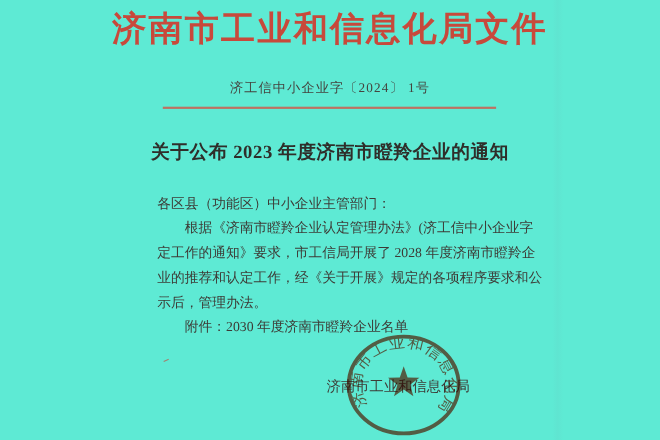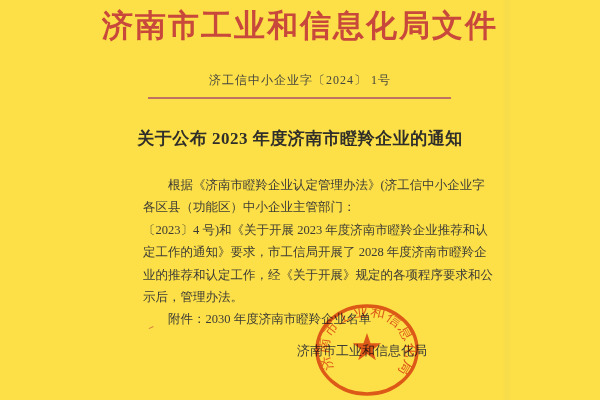--- a/index.html
+++ b/index.html
@@ -3,21 +3,21 @@
 <meta charset="utf-8">
 <style>
   * { margin: 0; padding: 0; box-sizing: border-box; }
   html, body { background: #ffffff; }
   body { font-family: "Liberation Serif", "DejaVu Serif", serif; }
 
   .canvas {
     position: relative;
     width: 600px;
     height: 400px;
-    background: #fde047;
+    background: #5eead4;
     overflow: hidden;
   }
 
   
   .page-edge {
     position: absolute;
     top: 0; right: 88px;
     width: 10px; height: 100%;
     background: linear-gradient(to right, rgba(120,130,150,0.00), rgba(120,130,150,0.05), rgba(120,130,150,0.00));
     pointer-events: none;
@@ -121,23 +121,22 @@
 
   <div class="header-title">济南市工业和信息化局文件</div>
 
   <div class="doc-number">济工信中小企业字〔2024〕 1号</div>
 
   <div class="red-line"></div>
 
   <div class="doc-title">关于公布 2023 年度济南市瞪羚企业的通知</div>
 
   <div class="body-block">
+    <div class="body-line">各区县（功能区）中小企业主管部门：</div>
     <div class="body-line indent">根据《济南市瞪羚企业认定管理办法》(济工信中小企业字</div>
-    <div class="body-line">各区县（功能区）中小企业主管部门：</div>
-    <div class="body-line">〔2023〕4 号)和《关于开展 2023 年度济南市瞪羚企业推荐和认</div>
     <div class="body-line">定工作的通知》要求，市工信局开展了 2028 年度济南市瞪羚企</div>
     <div class="body-line">业的推荐和认定工作，经《关于开展》规定的各项程序要求和公</div>
     <div class="body-line">示后，管理办法。</div>
     <div class="body-line indent">附件：2030 年度济南市瞪羚企业名单</div>
   </div>
 
   <div class="sig-agency">济南市工业和信息化局</div>
 
 
   <svg class="seal" viewBox="0 0 110 97" xmlns="http://www.w3.org/2000/svg">

